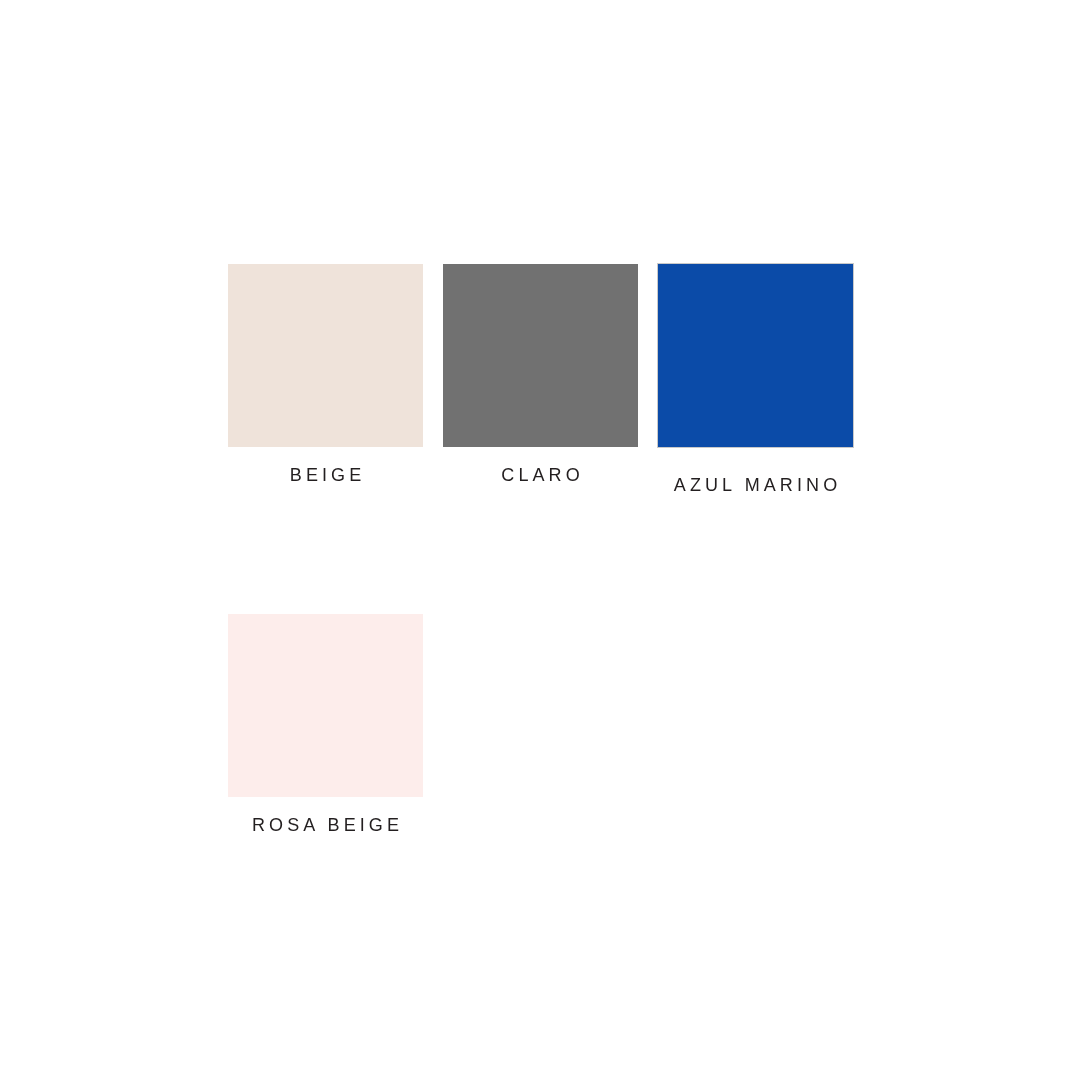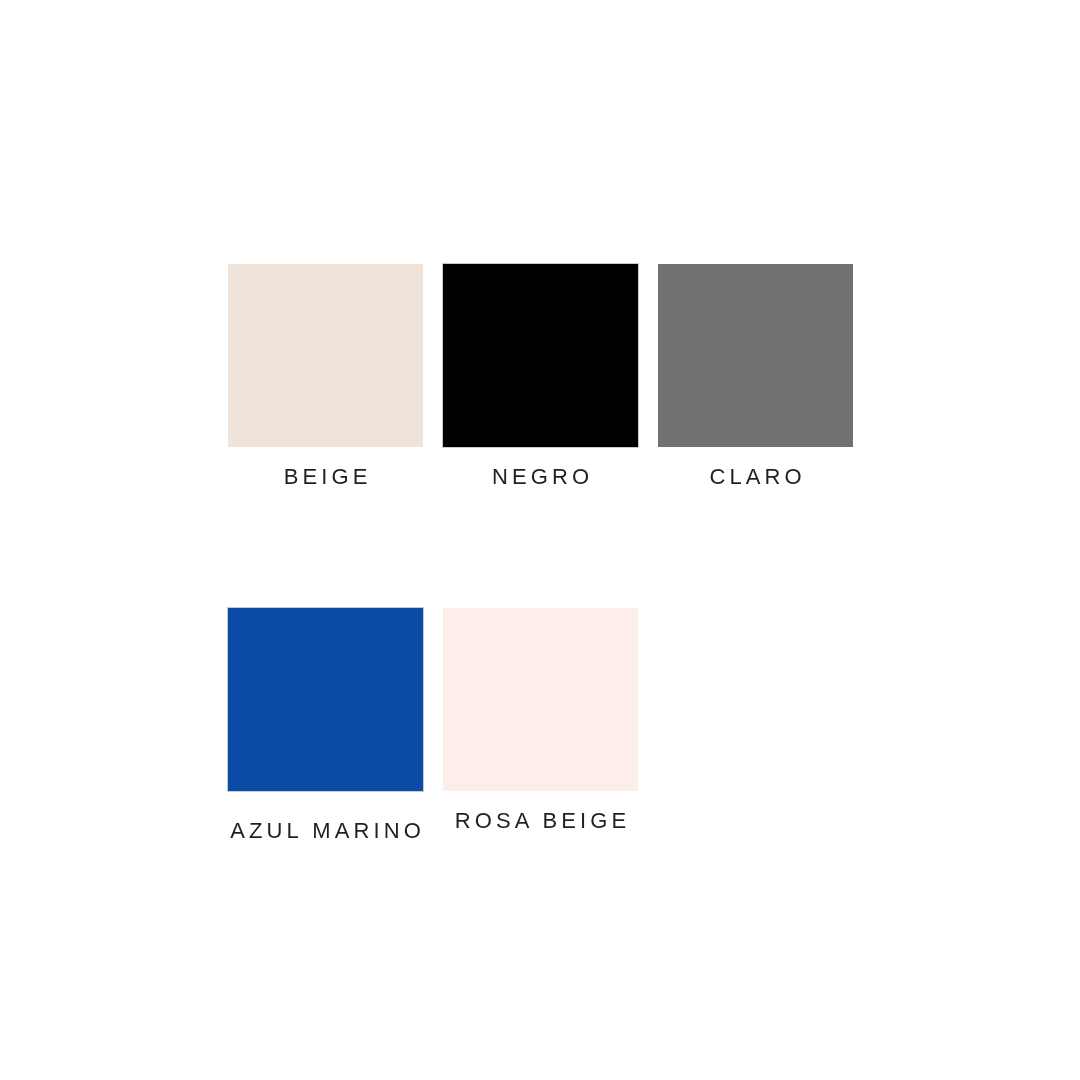--- a/index.html
+++ b/index.html
@@ -48,45 +48,41 @@
   }
 
   
   .swatch-chip.has-outline {
     box-shadow: 0 0 0 1px #c9c9c9;
   }
 
   .swatch-label {
     margin-top: 19px;
     font-family: "Liberation Sans", sans-serif;
-    font-size: 22px;
+    font-size: 18px;
     font-weight: 400;
     letter-spacing: 4.1px;
     text-indent: 4.1px;
     color: #231f20;
     white-space: nowrap;
     text-align: center;
     line-height: 1;
   }
 </style>
 </head>
 <body style="background: rgb(255, 255, 255);">
 
 <div class="palette-board">
   <div class="swatch-grid">
 
     <div class="swatch-cell">
       <span class="swatch-chip" style="background-color: rgb(239, 227, 218);"></span>
       <span class="swatch-label" style="color: rgb(35, 31, 32);">BEIGE</span>
     </div>
 
-    <div class="swatch-cell">
-      <span class="swatch-chip has-outline" style="background-color: rgb(0, 0, 0); box-shadow: rgb(201, 201, 201) 0px 0px 0px 1px;"></span>
-      <span class="swatch-label" style="color: rgb(35, 31, 32);">NEGRO</span>
-    </div>
 
 
     <div class="swatch-cell">
       <span class="swatch-chip" style="background-color: rgb(113, 113, 113);"></span>
       <span class="swatch-label" style="color: rgb(35, 31, 32);">CLARO</span>
     </div>
 
     <div class="swatch-cell">
       <span class="swatch-chip has-outline" style="background-color: rgb(11, 75, 168); box-shadow: rgb(201, 201, 201) 0px 0px 0px 1px;"></span>
       <span class="swatch-label" style="color: rgb(35, 31, 32); margin-top: 29px;">AZUL MARINO</span>

